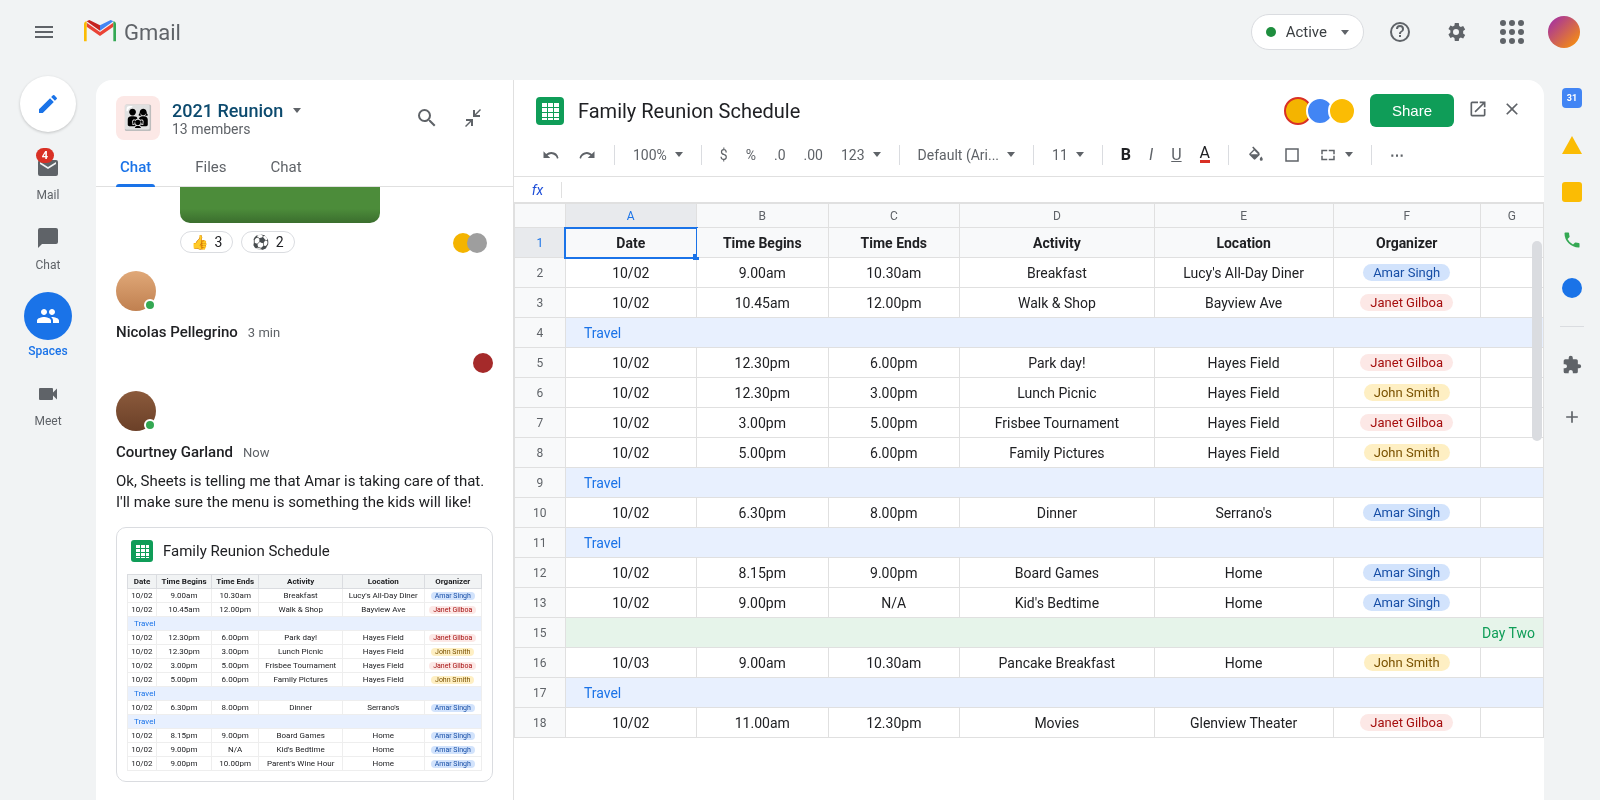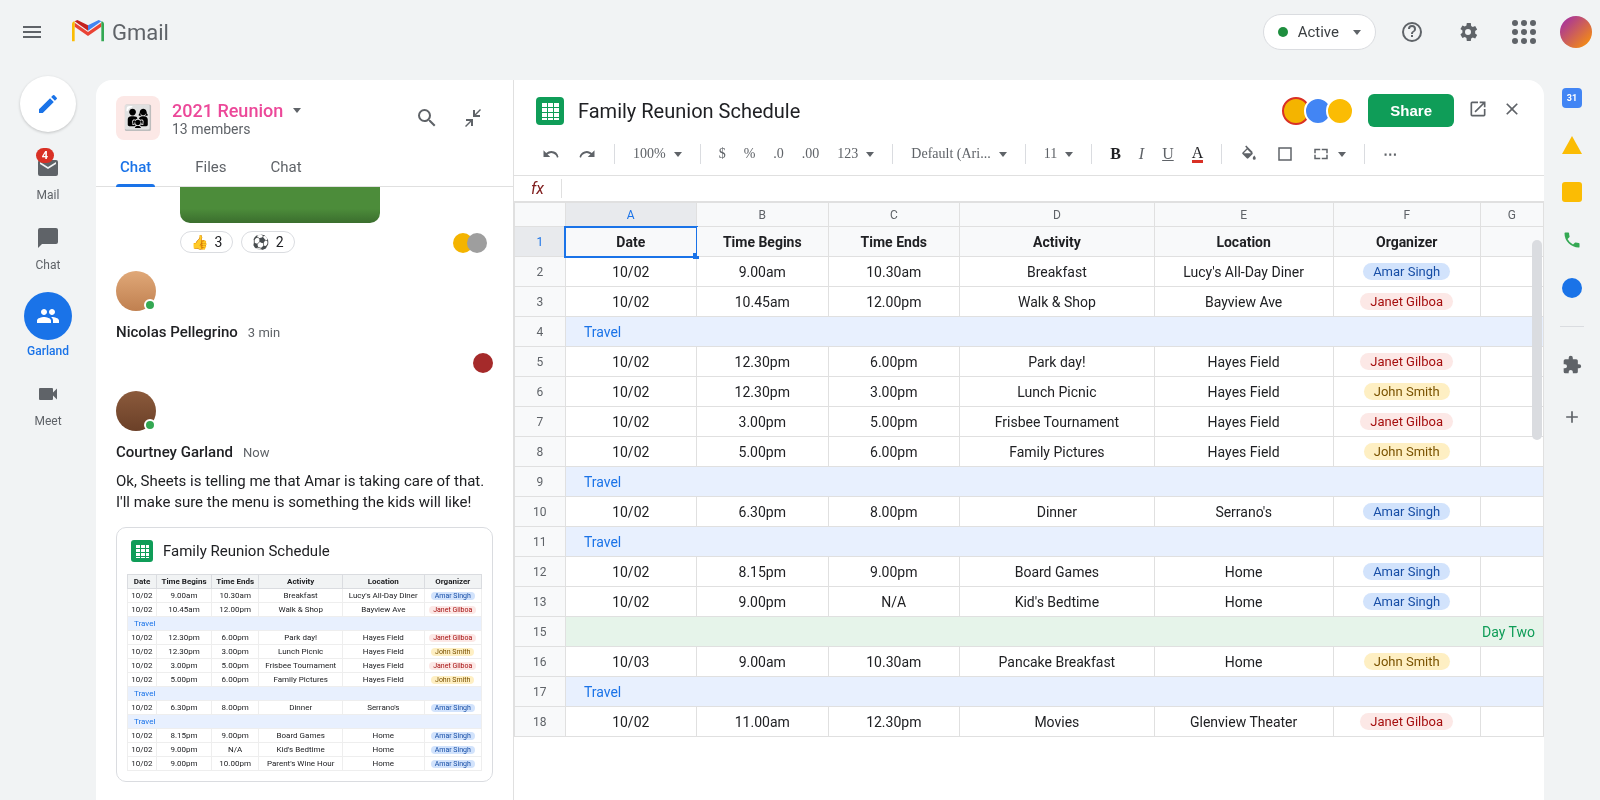--- a/index.html
+++ b/index.html
@@ -1,19 +1,19 @@
 <!DOCTYPE html>
 <html><head>
 <meta charset="utf-8">
 <style>
 * { box-sizing: border-box; margin: 0; padding: 0; }
 html, body { height: 100%; font-family: "Google Sans", Roboto, Arial, sans-serif; background: #f1f3f4; color: #202124; overflow: hidden; }
 
 
-.header { height: 64px; display: flex; align-items: center; padding: 0 8px; gap: 8px; }
+.header { height: 64px; display: flex; align-items: center; padding: 0 20px; gap: 8px; }
 .hamburger { width: 48px; height: 48px; display:flex; align-items:center; justify-content:center; border-radius:50%; cursor:pointer; }
 .hamburger svg { width:24px; height:24px; fill:#5f6368; }
 .logo-wrap { display:flex; align-items:center; gap:8px; margin-left:8px; }
 .logo-text { font-size:22px; color:#5f6368; }
 .search-bar { flex:0 0 630px; margin-left:48px; height:48px; background:#eaebef; border-radius:8px; display:flex; align-items:center; padding:0 16px; gap:16px; }
 .search-bar svg { width:24px; height:24px; fill:#5f6368; }
 .search-input { flex:1; border:none; background:transparent; font-size:16px; color:#5f6368; outline:none; }
 .search-opt { margin-left:auto; }
 .header-right { margin-left:auto; display:flex; align-items:center; gap:16px; }
 .active-pill { height:36px; border:1px solid #dadce0; border-radius:18px; display:flex; align-items:center; gap:10px; padding:0 14px; background:#fff; }
@@ -52,21 +52,21 @@
 
 
 .main-card { position:absolute; left:96px; right:56px; top:80px; bottom:0; background:#fff; border-radius:16px 16px 0 0; display:flex; overflow:hidden; }
 
 
 .chat-panel { width:418px; border-right:1px solid #e0e0e0; display:flex; flex-direction:column; }
 .chat-header { display:flex; align-items:center; padding:16px 20px 8px 20px; gap:12px; }
 .space-avatar { width:44px; height:44px; border-radius:8px; background:#fce8e6; display:flex; align-items:center; justify-content:center; font-size:24px; }
 .space-title-wrap { flex:1; }
 .space-title-row { display:flex; align-items:center; gap:6px; }
-.space-title { font-size:18px; font-weight:500; color:#ec4899; }
+.space-title { font-size:18px; font-weight:500; color:#0c4a6e; }
 .space-sub { font-size:14px; color:#5f6368; }
 .chat-header-icons { display:flex; gap:6px; }
 .chat-tabs { display:flex; padding:0 20px; border-bottom:1px solid #e0e0e0; gap:36px; }
 .chat-tab { font-size:15px; color:#5f6368; padding:10px 4px; cursor:pointer; position:relative; }
 .chat-tab.active { color:#1a73e8; font-weight:500; }
 .chat-tab.active::after { content:""; position:absolute; left:0; right:0; bottom:-1px; height:3px; background:#1a73e8; border-radius:3px 3px 0 0; }
 .chat-body { flex:1; overflow-y:auto; padding:0 20px 20px 20px; }
 
 .msg-img { margin-left:64px; width:200px; height:36px; border-radius:0 0 10px 10px; background:linear-gradient(#4c8c3a 60%, #3b6e2e); position:relative; overflow:hidden; }
 .reactions { margin-left:64px; margin-top:8px; display:flex; gap:8px; }
@@ -108,36 +108,36 @@
 .sheets-panel { flex:1; display:flex; flex-direction:column; min-width:0; }
 .sheets-top { display:flex; align-items:center; padding:14px 22px 10px 22px; gap:14px; }
 .sheets-logo { width:28px; height:28px; background:#0f9d58; border-radius:4px; position:relative; }
 .sheets-logo::before { content:""; position:absolute; inset:5px; background:#fff; }
 .sheets-logo::after { content:""; position:absolute; inset:5px; background:linear-gradient(#0f9d58 1.5px, transparent 1.5px) 0 0/100% 5px, linear-gradient(90deg,#0f9d58 1.5px, transparent 1.5px) 0 0/6px 100%; }
 .sheets-title { font-size:20px; color:#202124; }
 .sheets-top-right { margin-left:auto; display:flex; align-items:center; gap:14px; }
 .collab-av { display:flex; }
 .collab-av div { width:28px; height:28px; border-radius:50%; margin-left:-6px; border:2px solid #fff; }
 .cav1 { background:#f4b400; border:2px solid #d93025 !important; } .cav2 { background:#4285f4; } .cav3 { background:#fbbc04; }
-.share-btn { background:#0f9d58; color:#fff; border:none; border-radius:6px; padding:8px 22px; font-size:15px; font-weight:700; cursor:pointer; }
+.share-btn { background:#0f9d58; color:#fff; border:none; border-radius:6px; padding:8px 22px; font-size:15px; font-weight:400; cursor:pointer; }
 .open-ext svg, .close-x svg { width:20px; height:20px; fill:#5f6368; }
 
-.toolbar { display:flex; align-items:center; padding:4px 22px 8px 22px; gap:6px; font-size:14px; color:#5f6368; border-bottom:1px solid #e0e0e0;font-family:Liberation Serif, serif; }
+.toolbar { display:flex; align-items:center; padding:4px 22px 8px 22px; gap:6px; font-size:14px; color:#5f6368; border-bottom:1px solid #e0e0e0; }
 .tb-btn { padding:4px 6px; border-radius:4px; cursor:pointer; display:flex; align-items:center; gap:4px; }
 .tb-btn svg { width:18px; height:18px; fill:#5f6368; }
 .tb-sep { width:1px; height:20px; background:#dadce0; margin:0 6px; }
 .tb-bold { font-weight:700; font-size:16px; color:#202124; }
 .tb-ital { font-style:italic; font-size:16px; }
 .tb-under { text-decoration:underline; font-size:16px; }
 .tb-textcolor { font-size:16px; color:#202124; border-bottom:3px solid #d93025; line-height:14px; }
 .tb-fill svg { fill:#5f6368; }
 .tb-more { font-weight:700; letter-spacing:2px; }
 
 .fx-row { display:flex; align-items:center; border-bottom:1px solid #e0e0e0; height:26px; }
-.fx-label { width:48px; text-align:center; font-style:italic; font-size:16px; color:#7f1d1d; border-right:1px solid #e0e0e0; }
+.fx-label { width:48px; text-align:center; font-style:italic; font-size:14px; color:#1d4ed8; border-right:1px solid #e0e0e0; }
 .fx-input { flex:1; border:none; outline:none; padding:0 8px; font-size:13px; }
 
 .grid-wrap { flex:1; overflow:auto; position:relative; }
 table.sheet { border-collapse:collapse; width:100%; table-layout:fixed; }
 .corner { width:48px; height:24px; background:#f8f9fa; border:1px solid #e0e0e0; }
 th.colh { height:24px; background:#f8f9fa; border:1px solid #e0e0e0; font-size:12px; color:#5f6368; font-weight:400; }
 th.colh.active { background:#e8eaed; color:#1a73e8; }
 td.rowh { width:48px; background:#f8f9fa; border:1px solid #e0e0e0; font-size:12px; color:#5f6368; text-align:center; }
 td.rowh.active { background:#e8eaed; color:#1a73e8; }
 td.cell { height:30px; border:1px solid #e0e0e0; font-size:14px; color:#202124; text-align:center; padding:0 8px; }
@@ -232,21 +232,21 @@
           </svg>
         </div>
         <div class="rail-label">Chat</div>
       </div>
       <div class="rail-item active">
         <div class="rail-icon">
           <svg viewBox="0 0 24 24">
             <path d="M16 11c1.66 0 3-1.34 3-3s-1.34-3-3-3-3 1.34-3 3 1.34 3 3 3zm-8 0c1.66 0 3-1.34 3-3S9.66 5 8 5 5 6.34 5 8s1.34 3 3 3zm0 2c-2.33 0-7 1.17-7 3.5V19h14v-2.5c0-2.33-4.67-3.5-7-3.5zm8 0c-.29 0-.62.02-.97.05 1.16.84 1.97 1.97 1.97 3.45V19h6v-2.5c0-2.33-4.67-3.5-7-3.5z"></path>
           </svg>
         </div>
-        <div class="rail-label">Garland</div>
+        <div class="rail-label">Spaces</div>
       </div>
       <div class="rail-item">
         <div class="rail-icon">
           <svg viewBox="0 0 24 24">
             <path d="M17 10.5V7a1 1 0 00-1-1H4a1 1 0 00-1 1v10a1 1 0 001 1h12a1 1 0 001-1v-3.5l4 4v-11l-4 4z"></path>
           </svg>
         </div>
         <div class="rail-label">Meet</div>
       </div>
     </div>

